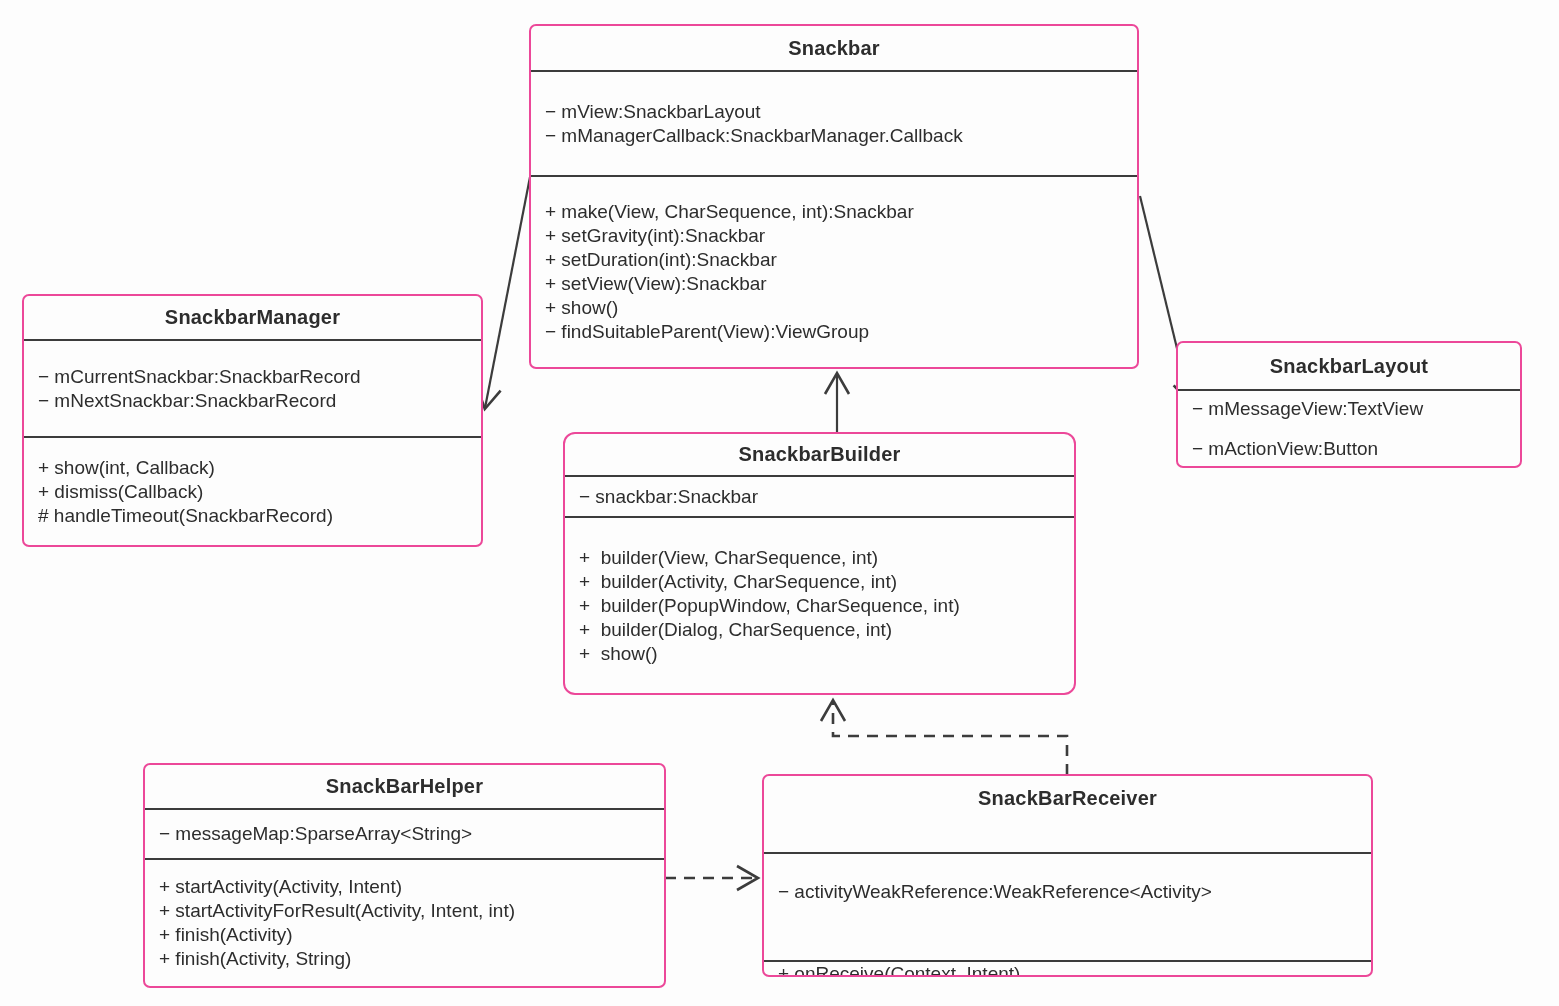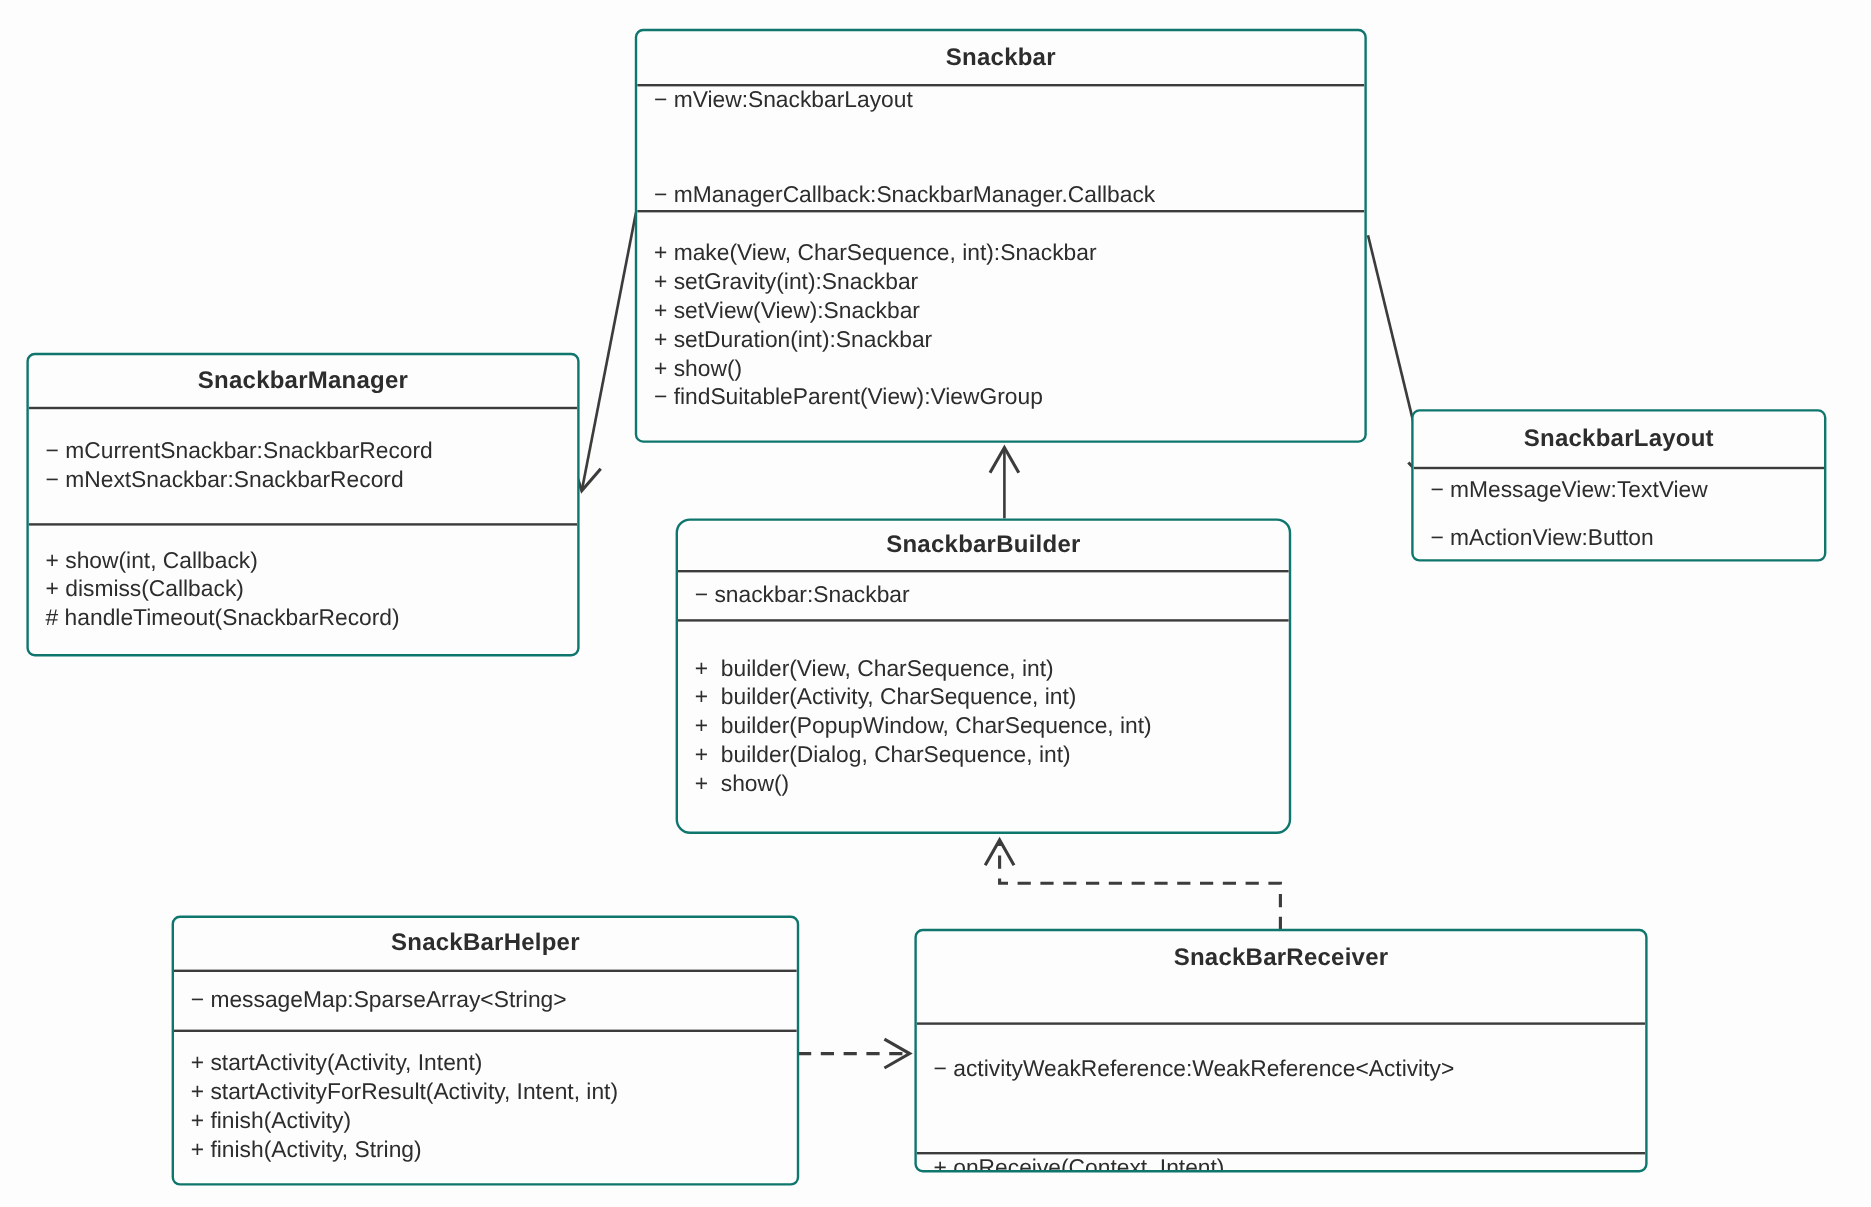--- a/index.html
+++ b/index.html
@@ -18,21 +18,21 @@
   .arrow-layer {
     position: absolute;
     left: 0; top: 0;
     width: 1559px; height: 1006px;
     pointer-events: none;
   }
   .uml-class {
     position: absolute;
     display: flex;
     flex-direction: column;
-    border: 2px solid #0f766e;
+    border: 2px solid #ec4899;
     border-radius: 7px;
     background: #fdfdfd;
     overflow: hidden;
   }
   .uml-title {
     display: flex;
     align-items: center;
     justify-content: center;
     font-weight: bold;
     font-size: 20px;
@@ -68,29 +68,29 @@
     </defs>
     <path d="M 530 177 L 485 408" fill="none" stroke="#3c3c3c" stroke-width="2.2" marker-end="url(#openArrow)"></path>
     <path d="M 1140 196 L 1190 402" fill="none" stroke="#3c3c3c" stroke-width="2.2" marker-end="url(#openArrow)"></path>
     <path d="M 837 432 L 837 374" fill="none" stroke="#3c3c3c" stroke-width="2.2" marker-end="url(#openArrow)"></path>
     <path d="M 1067 775 L 1067 736 L 833 736 L 833 701" fill="none" stroke="#3c3c3c" stroke-width="2.6" stroke-dasharray="11 8" marker-end="url(#openArrow)"></path>
     <path d="M 665 878 L 757 878" fill="none" stroke="#3c3c3c" stroke-width="2.6" stroke-dasharray="11 8" marker-end="url(#openArrow)"></path>
   </svg>
 
   <div class="uml-class" style="left:529px; top:24px; width:610px; height:345px;">
     <div class="uml-title" style="height:44px;">Snackbar</div>
-    <div class="uml-attrs" style="height:105px;justify-content:space-between;">
+    <div class="uml-attrs" style="height:105px;">
         <div class="member">− mView:SnackbarLayout</div>
         <div class="member">− mManagerCallback:SnackbarManager.Callback</div>
       </div>
     <div class="uml-methods">
         <div class="member">+ make(View, CharSequence, int):Snackbar</div>
         <div class="member">+ setGravity(int):Snackbar</div>
+        <div class="member">+ setDuration(int):Snackbar</div>
         <div class="member">+ setView(View):Snackbar</div>
-        <div class="member">+ setDuration(int):Snackbar</div>
         <div class="member">+ show()</div>
         <div class="member">− findSuitableParent(View):ViewGroup</div>
       </div>
   </div>
 
   <div class="uml-class" style="left:22px; top:294px; width:461px; height:253px;">
     <div class="uml-title" style="height:43px;">SnackbarManager</div>
     <div class="uml-attrs" style="height:97px;">
         <div class="member">− mCurrentSnackbar:SnackbarRecord</div>
         <div class="member">− mNextSnackbar:SnackbarRecord</div>

